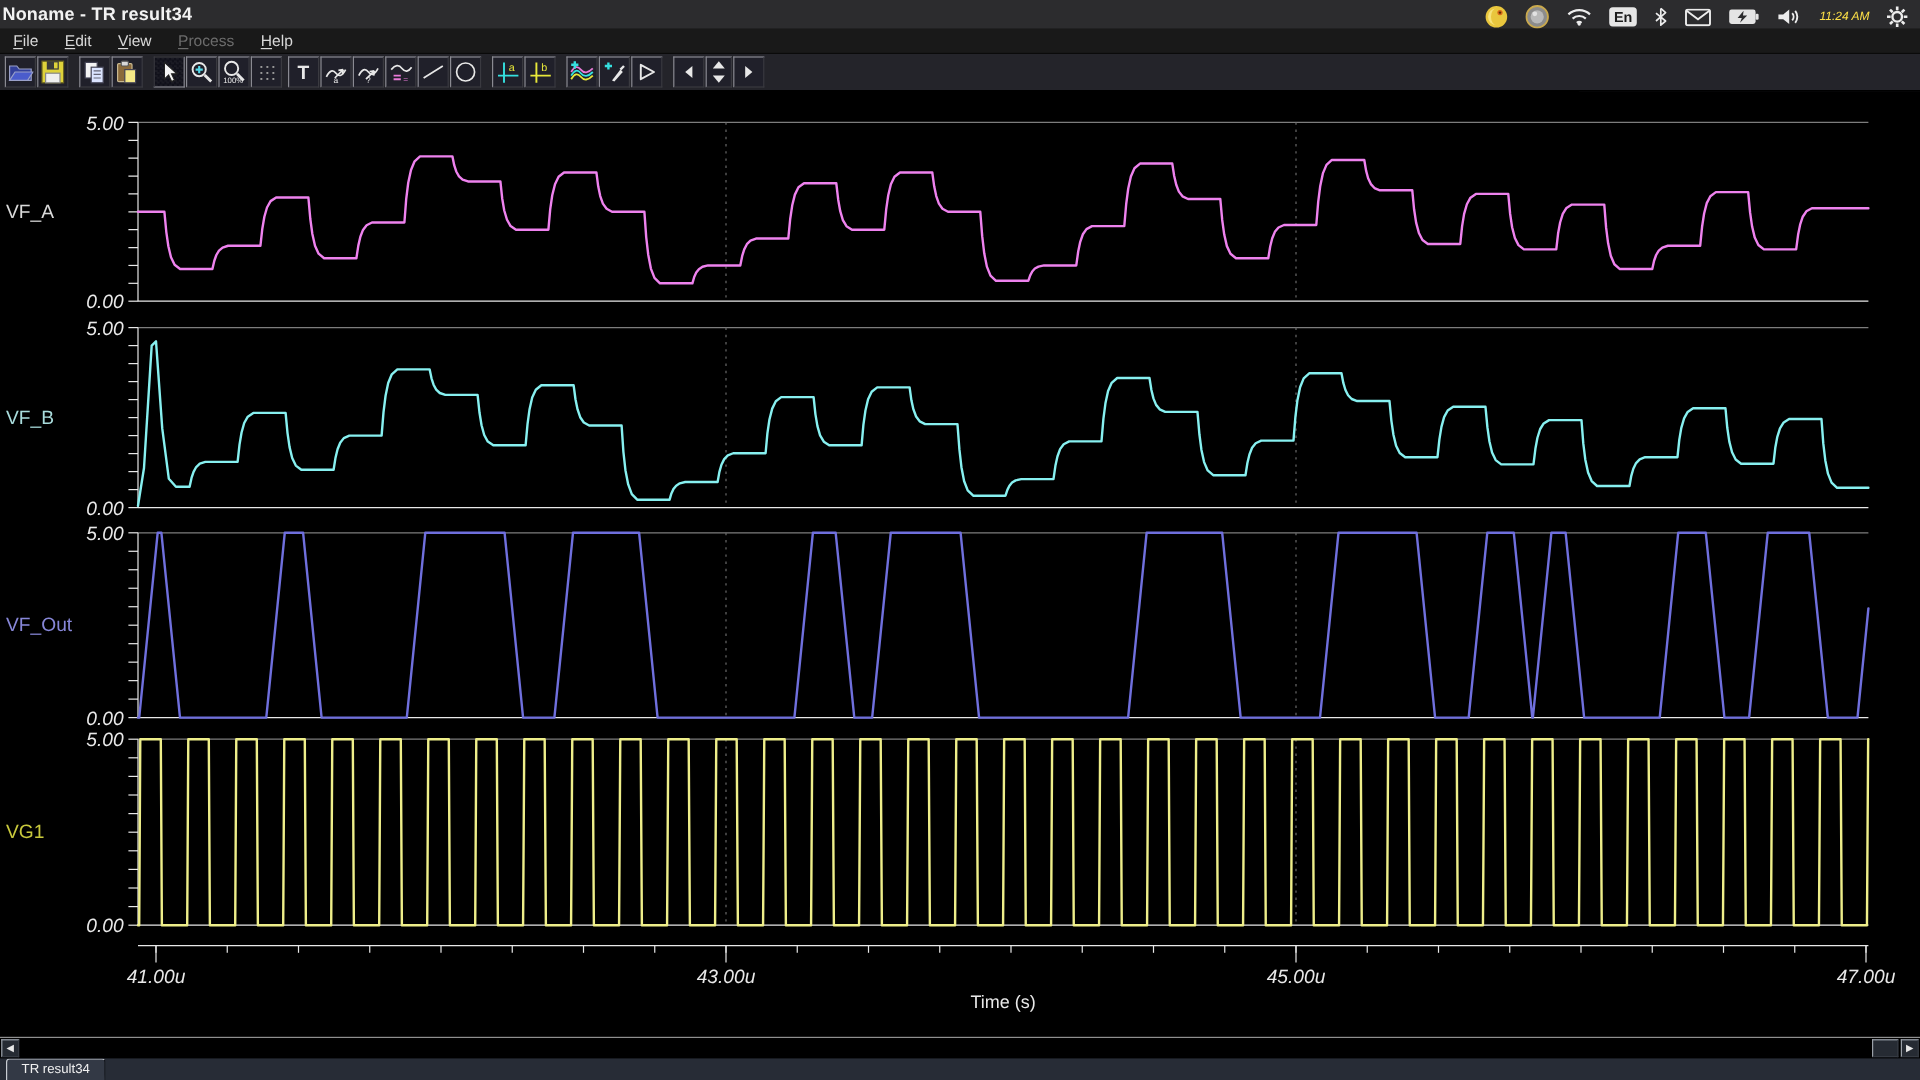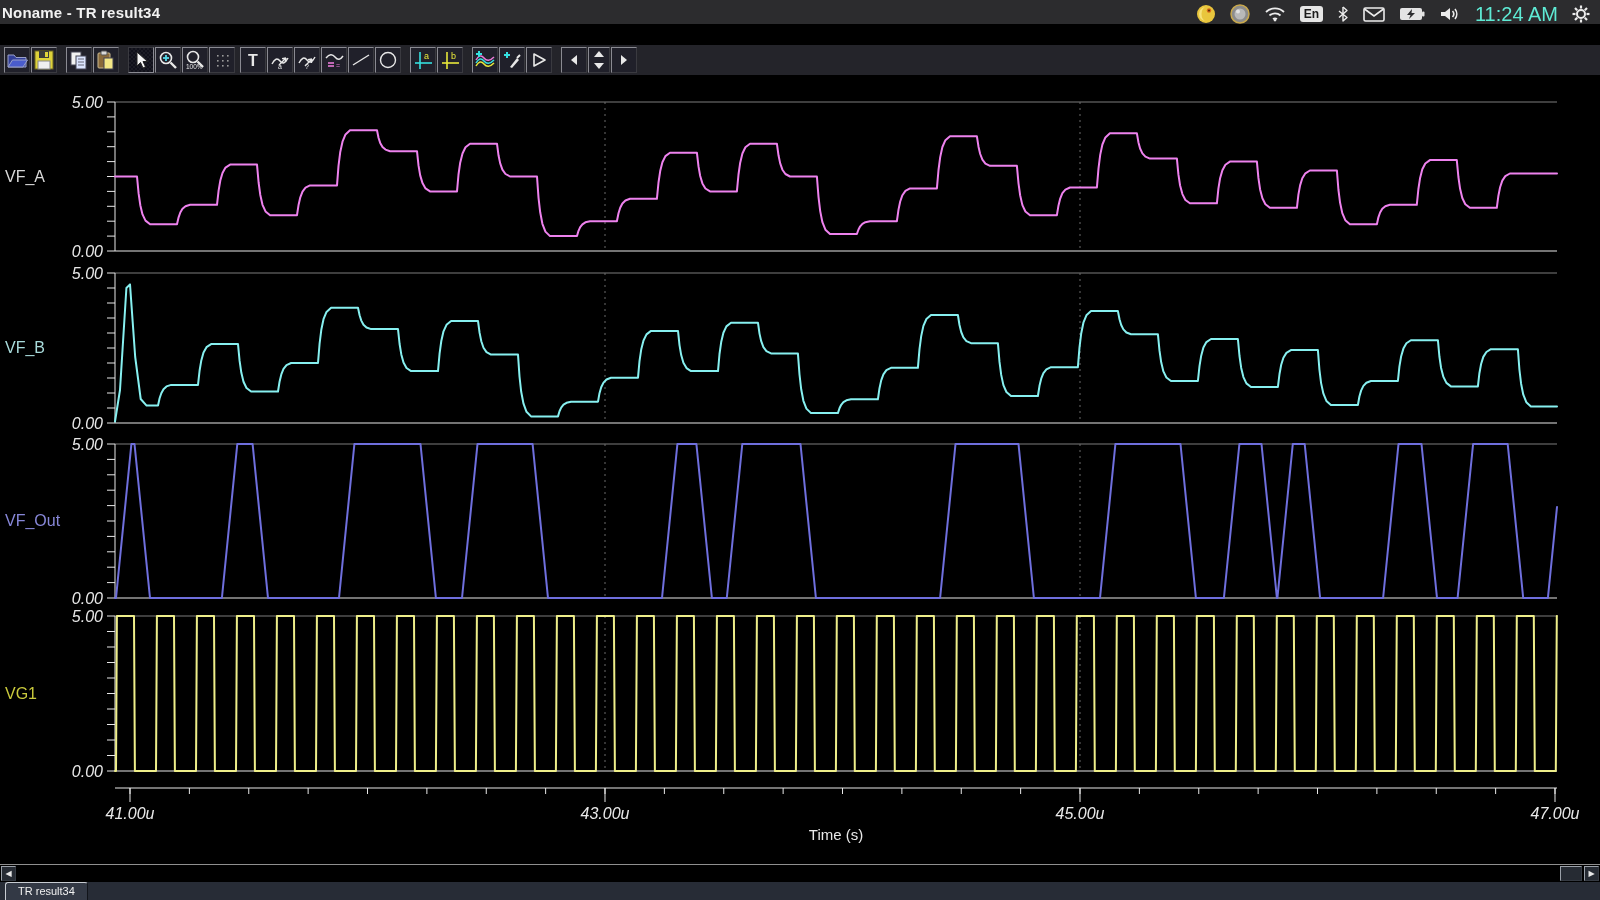--- a/index.html
+++ b/index.html
@@ -4,21 +4,21 @@
 <style>
   html,body{margin:0;padding:0;background:#000;}
   #app{position:relative;width:1600px;height:900px;overflow:hidden;background:#000;
        font-family:"Liberation Sans",sans-serif;-webkit-font-smoothing:antialiased;}
   
   #topbar{position:absolute;left:0;top:0;width:1600px;height:24px;background:#2c2c2e;
           display:flex;align-items:center;justify-content:space-between;}
   #win-title{color:#f2f2f2;font-weight:bold;font-size:15px;padding-left:2px;letter-spacing:.2px;}
   #tray{display:flex;align-items:flex-end;gap:14px;padding-right:10px;height:24px;}
   .tray-ic{display:flex;align-items:center;justify-content:center;height:20px;}
-  .tray-text{color:#5eead4;font-size:20px;}
+  .tray-text{color:#fde047;font-size:10px;font-style:italic;}
   .kbd-badge{background:#e6e6e6;color:#1c1c1c;font-size:12px;font-weight:bold;
              padding:1px 4px;border-radius:3px;line-height:14px;}
   
   #menubar{position:absolute;left:0;top:24px;width:1600px;height:20px;background:#191919;
            display:flex;align-items:center;border-bottom:1px solid #0a0a0a;}
   .menu-item{color:#d8d8d8;font-size:13px;padding:0 11px;height:20px;line-height:20px;cursor:default;}
   .menu-item.disabled{color:#6b6b6b;}
   .menu-item u{text-underline-offset:2px;}
   
   #toolbar{position:absolute;left:0;top:45px;width:1600px;height:30px;background:#24242a;
@@ -134,20 +134,27 @@
                 <line x1="12.8" y1="12.8" x2="15" y2="15"></line>
                 <line x1="15" y1="3" x2="12.8" y2="5.2"></line>
                 <line x1="5.2" y1="12.8" x2="3" y2="15"></line>
               </g>
             </g>
           </svg>
         </div>
       </div>
   </div>
 
+  <div id="menubar">
+      <div class="menu-item"><u>F</u>ile</div>
+      <div class="menu-item"><u>E</u>dit</div>
+      <div class="menu-item"><u>V</u>iew</div>
+      <div class="menu-item disabled"><u>P</u>rocess</div>
+      <div class="menu-item"><u>H</u>elp</div>
+    </div>
 
   <div id="toolbar">
       <div class="tb-btn" style="margin-left: 4px;">
         <svg width="22" height="20">
           <path d="M2 17 L2 5 L8 5 L10 7.5 L20 7.5 L20 17 Z" fill="#33409a" stroke="#9aa0c8"></path>
           <path d="M2 17 L6.5 10 L21.5 10 L17 17 Z" fill="#4a5ccc" stroke="#9aa0c8"></path>
         </svg>
       </div>
       <div class="tb-btn">
         <svg width="20" height="20">

